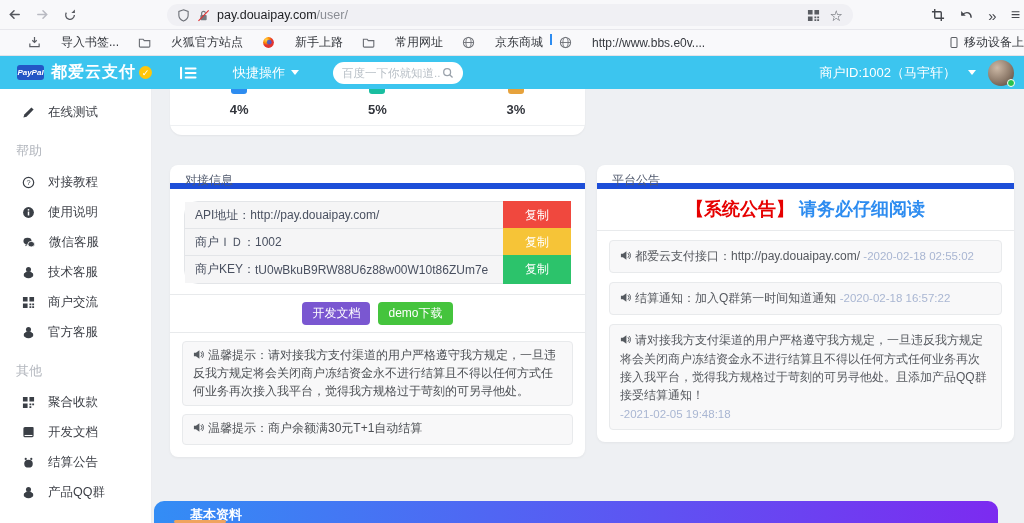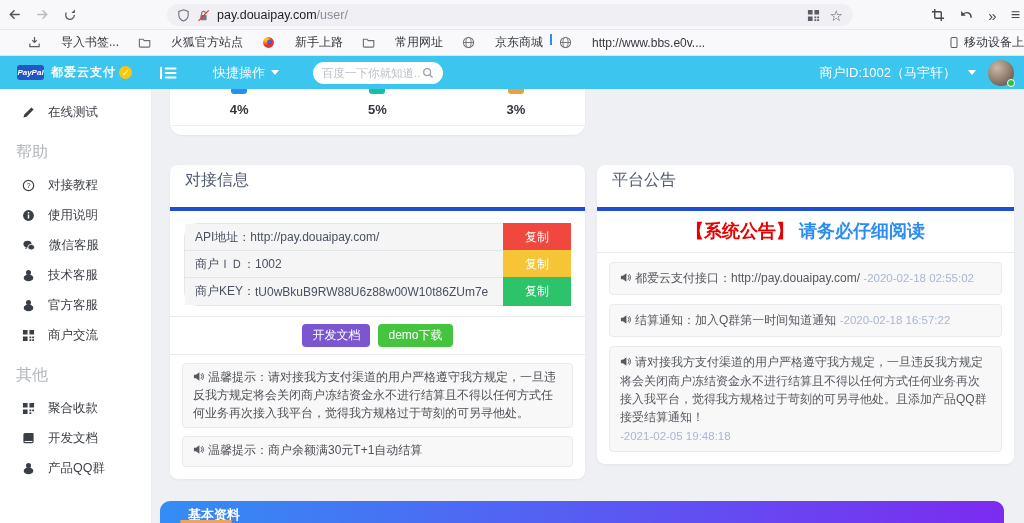--- a/index.html
+++ b/index.html
@@ -28,21 +28,21 @@
              border-bottom:1px solid #e3e3e9;display:flex;align-items:center;gap:19px;
              padding-left:28px;font-size:12px;color:#35383e;}
   .bm{display:flex;align-items:center;gap:20px;cursor:pointer;white-space:nowrap;}
   .bm-right{position:absolute;left:948px;display:flex;align-items:center;gap:4px;}
   
   .appheader{position:absolute;top:56px;left:0;right:0;height:33px;background:var(--header-blue);
              display:flex;align-items:center;color:#fff;}
   .logo-badge{width:27px;height:15px;background:#2356c5;border-radius:3px;color:#fff;
               font-style:italic;font-weight:bold;font-size:8px;display:flex;align-items:center;
               justify-content:center;margin-left:17px;}
-  .brand{font-size:12px;font-weight:bold;margin-left:7px;letter-spacing:1px;}
+  .brand{font-size:16px;font-weight:bold;margin-left:7px;letter-spacing:1px;}
   .check-badge{width:13px;height:13px;border-radius:50%;background:#ffc60a;color:#fff;font-size:9px;
                display:flex;align-items:center;justify-content:center;margin-left:3px;font-weight:bold;}
   .hdr-list{margin-left:28px;cursor:pointer;display:flex;}
   .hdr-menu{margin-left:36px;font-size:13px;display:flex;align-items:center;gap:6px;cursor:pointer;}
   .caret{width:0;height:0;border-left:4px solid transparent;border-right:4px solid transparent;border-top:5px solid #fff;}
   .searchpill{margin-left:34px;width:130px;height:22px;background:#fff;border-radius:12px;
               display:flex;align-items:center;padding:0 9px;}
   .searchpill input{border:none;outline:none;flex:1;font-size:11.5px;color:#555;width:90px;
                     font-family:inherit;background:transparent;}
   .searchpill input::placeholder{color:#b9c0c7;}
@@ -50,30 +50,30 @@
   .merchant{font-size:13px;}
   .avatar{width:26px;height:26px;border-radius:50%;position:relative;cursor:pointer;
           background:radial-gradient(circle at 35% 30%,#cdb9a6,#8d7a6a 55%,#4e4238);}
   .status-dot{position:absolute;right:-1px;bottom:-1px;width:8px;height:8px;border-radius:50%;
               background:#27c24c;border:1.5px solid #fff;}
   
   .sidebar{position:absolute;top:89px;bottom:0;left:0;width:152px;background:#fff;border-right:1px solid #ecedf0;}
   .side-item{height:30px;display:flex;align-items:center;gap:13px;padding-left:22px;
              font-size:12.5px;color:#3b3e45;cursor:pointer;}
   .side-item:first-child{margin-top:8px;}
-  .side-label{padding:15px 0 7px 16px;font-size:16px;color:#b2b6bd;}
+  .side-label{padding:15px 0 7px 16px;font-size:13px;color:#b2b6bd;}
   
   .stat-card{position:absolute;left:170px;top:89px;width:415px;height:46px;background:#fff;
              border-radius:0 0 12px 12px;box-shadow:0 1px 2px rgba(0,0,0,.05);}
   .stat-cols{display:flex;height:37px;border-bottom:1px solid #eef0f2;}
   .stat-col{flex:1;display:flex;flex-direction:column;align-items:center;}
   .chip{width:16px;height:5px;border-radius:0 0 3px 3px;}
   .stat-val{font-size:13px;font-weight:bold;color:#33363d;margin-top:8px;}
   .card{position:absolute;background:#fff;border-radius:8px;box-shadow:0 1px 3px rgba(0,0,0,.05);}
-  .card-h{height:46px;line-height:30px;padding:0 15px;font-size:16px;color:#515a6e;border-bottom:4px solid #1d4ed8;}
+  .card-h{height:24px;line-height:30px;padding:0 15px;font-size:12px;color:#515a6e;border-bottom:6px solid #1d4ed8;}
   .integration{left:170px;top:165px;width:415px;}
   .kv-block{margin:12px 14px 0;border:1px solid #e3e5e8;border-radius:14px;}
   .kv-row{display:flex;align-items:center;height:27px;background:#f5f5f6;position:relative;
           font-size:12px;color:#495060;border-bottom:1px solid #e3e5e8;padding-left:10px;}
   .kv-row:last-child{border-bottom:none;}
   .copy-btn{position:absolute;right:-1px;top:-1px;bottom:-1px;width:68px;color:#fff;font-size:12px;
             display:flex;align-items:center;justify-content:center;cursor:pointer;}
   .c-red{background:var(--copy-red);} .c-yellow{background:var(--copy-yellow);} .c-green{background:var(--copy-green);}
   .btn-row{margin-top:10px;border-top:1px solid #e8eaec;border-bottom:1px solid #e8eaec;
            padding:7px 0;display:flex;justify-content:center;gap:8px;}
@@ -84,23 +84,23 @@
   .tip:last-child{margin-bottom:12px;}
   .spk{display:inline-block;vertical-align:-1px;margin-right:4px;}
   .announce{left:597px;top:165px;width:417px;}
   .headline{padding:8px 0 9px;text-align:center;font-size:18px;font-weight:bold;border-bottom:1px solid #e8eaec;}
   .hl-red{color:var(--headline-red);} .hl-blue{color:var(--headline-blue);}
   .ann-item{margin:9px 12px;border:1px solid #e8eaec;background:#f8f8f9;border-radius:4px;
             padding:6px 10px;font-size:12px;color:#55585e;line-height:1.5;}
   .ann-item:last-child{margin-bottom:12px;}
   .ts{color:var(--timestamp);font-size:11.5px;}
   .ts-block{display:block;margin-top:2px;}
-  .bottom-tab{position:absolute;left:160px;top:501px;width:844px;height:22px;border-radius:10px 10px 0 0;
+  .bottom-tab{position:absolute;left:154px;top:501px;width:844px;height:22px;border-radius:10px 10px 0 0;
               background:linear-gradient(90deg,var(--grad-left),var(--grad-right));color:#fff;
-              font-size:13px;font-weight:bold;padding:5px 0 0 28px;}
+              font-size:13px;font-weight:bold;padding:5px 0 0 36px;}
   .tab-underline{position:absolute;left:20px;bottom:0;width:52px;height:3px;border-radius:2px;
                  background:var(--tab-underline);}
 </style>
 </head>
 <body>
 
 <div class="navbar">
   <span class="nav-ic">
     <svg width="15" height="15" viewBox="0 0 16 16">
         <path d="M13 8H3.5M7.5 4L3.5 8l4 4" stroke="#55575e" stroke-width="1.6" fill="none" stroke-linecap="round"></path>
@@ -274,46 +274,54 @@
     <svg width="13" height="13" viewBox="0 0 14 14">
         <circle cx="7" cy="3.8" r="2.7" fill="#3a3f46"></circle>
         <ellipse cx="7" cy="9.4" rx="4.3" ry="3.8" fill="#3a3f46"></ellipse>
         <ellipse cx="2.9" cy="9.6" rx="1" ry="2.1" fill="#3a3f46"></ellipse>
         <ellipse cx="11.1" cy="9.6" rx="1" ry="2.1" fill="#3a3f46"></ellipse>
       </svg>
     <span>技术客服</span>
     </div>
   <div class="side-item">
     <svg width="13" height="13" viewBox="0 0 14 14">
+        <path fill="#3a3f46" d="M1 1h5v5H1zm1.5 1.5h2v2h-2zM8 1h5v5H8zm1.5 1.5h2v2h-2zM1 8h5v5H1zm1.5 1.5h2v2h-2zM8 8h2v2H8zm3 0h2v2h-2zm-3 3h2v2H8zm3 0h2v2h-2z"></path>
+      </svg>
+    <span>商户交流</span>
+    </div>
+  <div class="side-item">
+    <svg width="13" height="13" viewBox="0 0 14 14">
         <circle cx="7" cy="3.8" r="2.7" fill="#3a3f46"></circle>
         <ellipse cx="7" cy="9.4" rx="4.3" ry="3.8" fill="#3a3f46"></ellipse>
         <ellipse cx="2.9" cy="9.6" rx="1" ry="2.1" fill="#3a3f46"></ellipse>
         <ellipse cx="11.1" cy="9.6" rx="1" ry="2.1" fill="#3a3f46"></ellipse>
       </svg>
     <span>官方客服</span>
     </div>
-  <div class="side-item">
-    <svg width="13" height="13" viewBox="0 0 14 14">
-        <path fill="#3a3f46" d="M1 1h5v5H1zm1.5 1.5h2v2h-2zM8 1h5v5H8zm1.5 1.5h2v2h-2zM1 8h5v5H1zm1.5 1.5h2v2h-2zM8 8h2v2H8zm3 0h2v2h-2zm-3 3h2v2H8zm3 0h2v2h-2z"></path>
-      </svg>
-    <span>商户交流</span>
-    </div>
   <div class="side-label">其他</div>
   <div class="side-item">
     <svg width="13" height="13" viewBox="0 0 14 14">
         <path fill="#3a3f46" d="M1 1h5v5H1zm1.5 1.5h2v2h-2zM8 1h5v5H8zm1.5 1.5h2v2h-2zM1 8h5v5H1zm1.5 1.5h2v2h-2zM8 8h2v2H8zm3 0h2v2h-2zm-3 3h2v2h-2z"></path>
       </svg>
     <span>聚合收款</span>
     </div>
   <div class="side-item">
     <svg width="13" height="13" viewBox="0 0 14 14">
         <path fill="#3a3f46" d="M3.2 1h8.3a1 1 0 011 1v8.6a1.6 1.6 0 01-1.6 1.6H3.2A1.7 1.7 0 011.5 10.5V2.7A1.7 1.7 0 013.2 1z"></path>
         <path d="M2.8 10.2h8.4" stroke="#fff" stroke-width="1.1" fill="none"></path>
       </svg>
     <span>开发文档</span>
+    </div>
+  <div class="side-item">
+    <svg width="13" height="13" viewBox="0 0 14 14">
+        <ellipse cx="7" cy="8.3" rx="4.6" ry="4.2" fill="#3a3f46"></ellipse>
+        <circle cx="4" cy="3.2" r="1.2" fill="#3a3f46"></circle>
+        <circle cx="10" cy="3.2" r="1.2" fill="#3a3f46"></circle>
+      </svg>
+    <span>结算公告</span>
     </div>
   <div class="side-item">
     <svg width="13" height="13" viewBox="0 0 14 14">
         <circle cx="7" cy="3.8" r="2.7" fill="#3a3f46"></circle>
         <ellipse cx="7" cy="9.4" rx="4.3" ry="3.8" fill="#3a3f46"></ellipse>
         <ellipse cx="2.9" cy="9.6" rx="1" ry="2.1" fill="#3a3f46"></ellipse>
         <ellipse cx="11.1" cy="9.6" rx="1" ry="2.1" fill="#3a3f46"></ellipse>
       </svg>
     <span>产品QQ群</span>
     </div>

